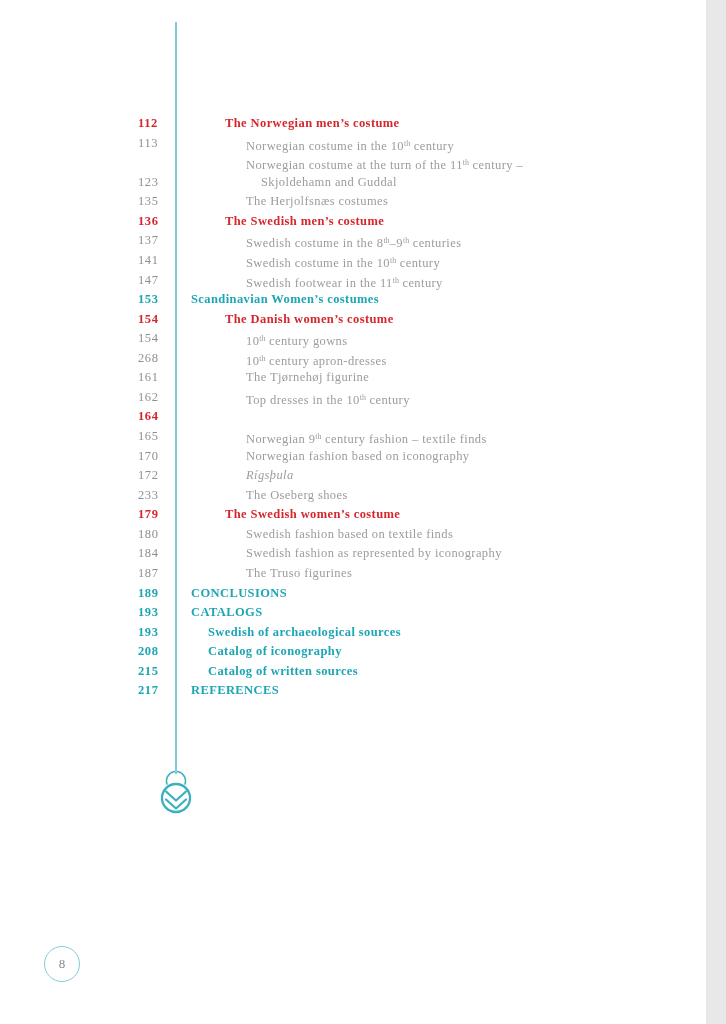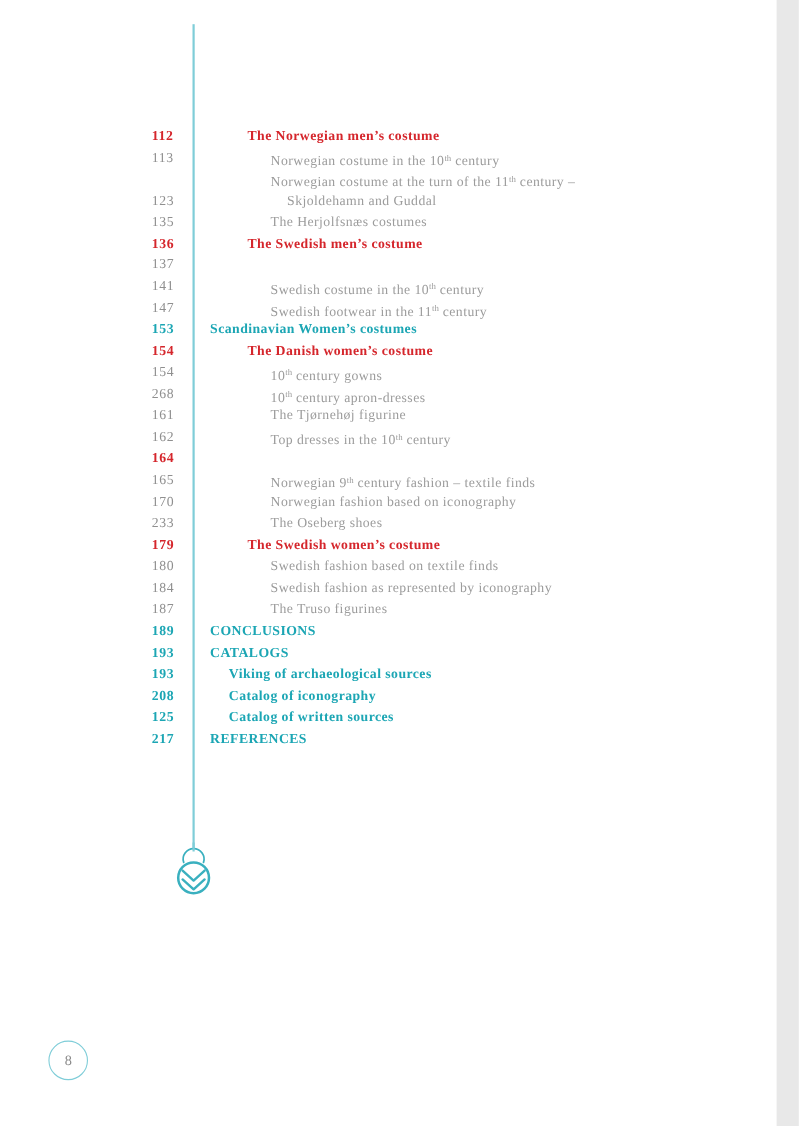--- a/index.html
+++ b/index.html
@@ -90,20 +90,21 @@
       <div class="row lv-entry">
       <span class="num">135</span>
       <span class="label">The Herjolfsnæs costumes</span>
     </div>
       <div class="row lv-chapter">
       <span class="num">136</span>
       <span class="label">The Swedish men’s costume</span>
     </div>
       <div class="row lv-entry">
       <span class="num">137</span>
+      <span class="label">Swedish costume in the 8<sup>th</sup>–9<sup>th</sup> centuries</span>
     </div>
       <div class="row lv-entry">
       <span class="num">141</span>
       <span class="label">Swedish costume in the 10<sup>th</sup> century</span>
     </div>
       <div class="row lv-entry">
       <span class="num">147</span>
       <span class="label">Swedish footwear in the 11<sup>th</sup> century</span>
     </div>
       <div class="row lv-part">
@@ -134,20 +135,24 @@
       <span class="num">164</span>
     </div>
       <div class="row lv-entry">
       <span class="num">165</span>
       <span class="label">Norwegian 9<sup>th</sup> century fashion – textile finds</span>
     </div>
       <div class="row lv-entry">
       <span class="num">170</span>
       <span class="label">Norwegian fashion based on iconography</span>
     </div>
+      <div class="row lv-entry italic">
+      <span class="num">172</span>
+      <span class="label">Rígsþula</span>
+    </div>
       <div class="row lv-entry">
       <span class="num">233</span>
       <span class="label">The Oseberg shoes</span>
     </div>
       <div class="row lv-chapter">
       <span class="num">179</span>
       <span class="label">The Swedish women’s costume</span>
     </div>
       <div class="row lv-entry">
       <span class="num">180</span>
@@ -164,28 +169,28 @@
       <div class="row lv-part">
       <span class="num">189</span>
       <span class="label">CONCLUSIONS</span>
     </div>
       <div class="row lv-part">
       <span class="num">193</span>
       <span class="label">CATALOGS</span>
     </div>
       <div class="row lv-catalog">
       <span class="num">193</span>
-      <span class="label">Viking of archaeological sources</span>
+      <span class="label">Swedish of archaeological sources</span>
     </div>
       <div class="row lv-catalog">
       <span class="num">208</span>
       <span class="label">Catalog of iconography</span>
     </div>
       <div class="row lv-catalog">
-      <span class="num">125</span>
+      <span class="num">215</span>
       <span class="label">Catalog of written sources</span>
     </div>
       <div class="row lv-part">
       <span class="num">217</span>
       <span class="label">REFERENCES</span>
     </div>
     </div>
 
   <svg class="pendant" width="44" height="60" viewBox="0 0 44 60" fill="none">
 

